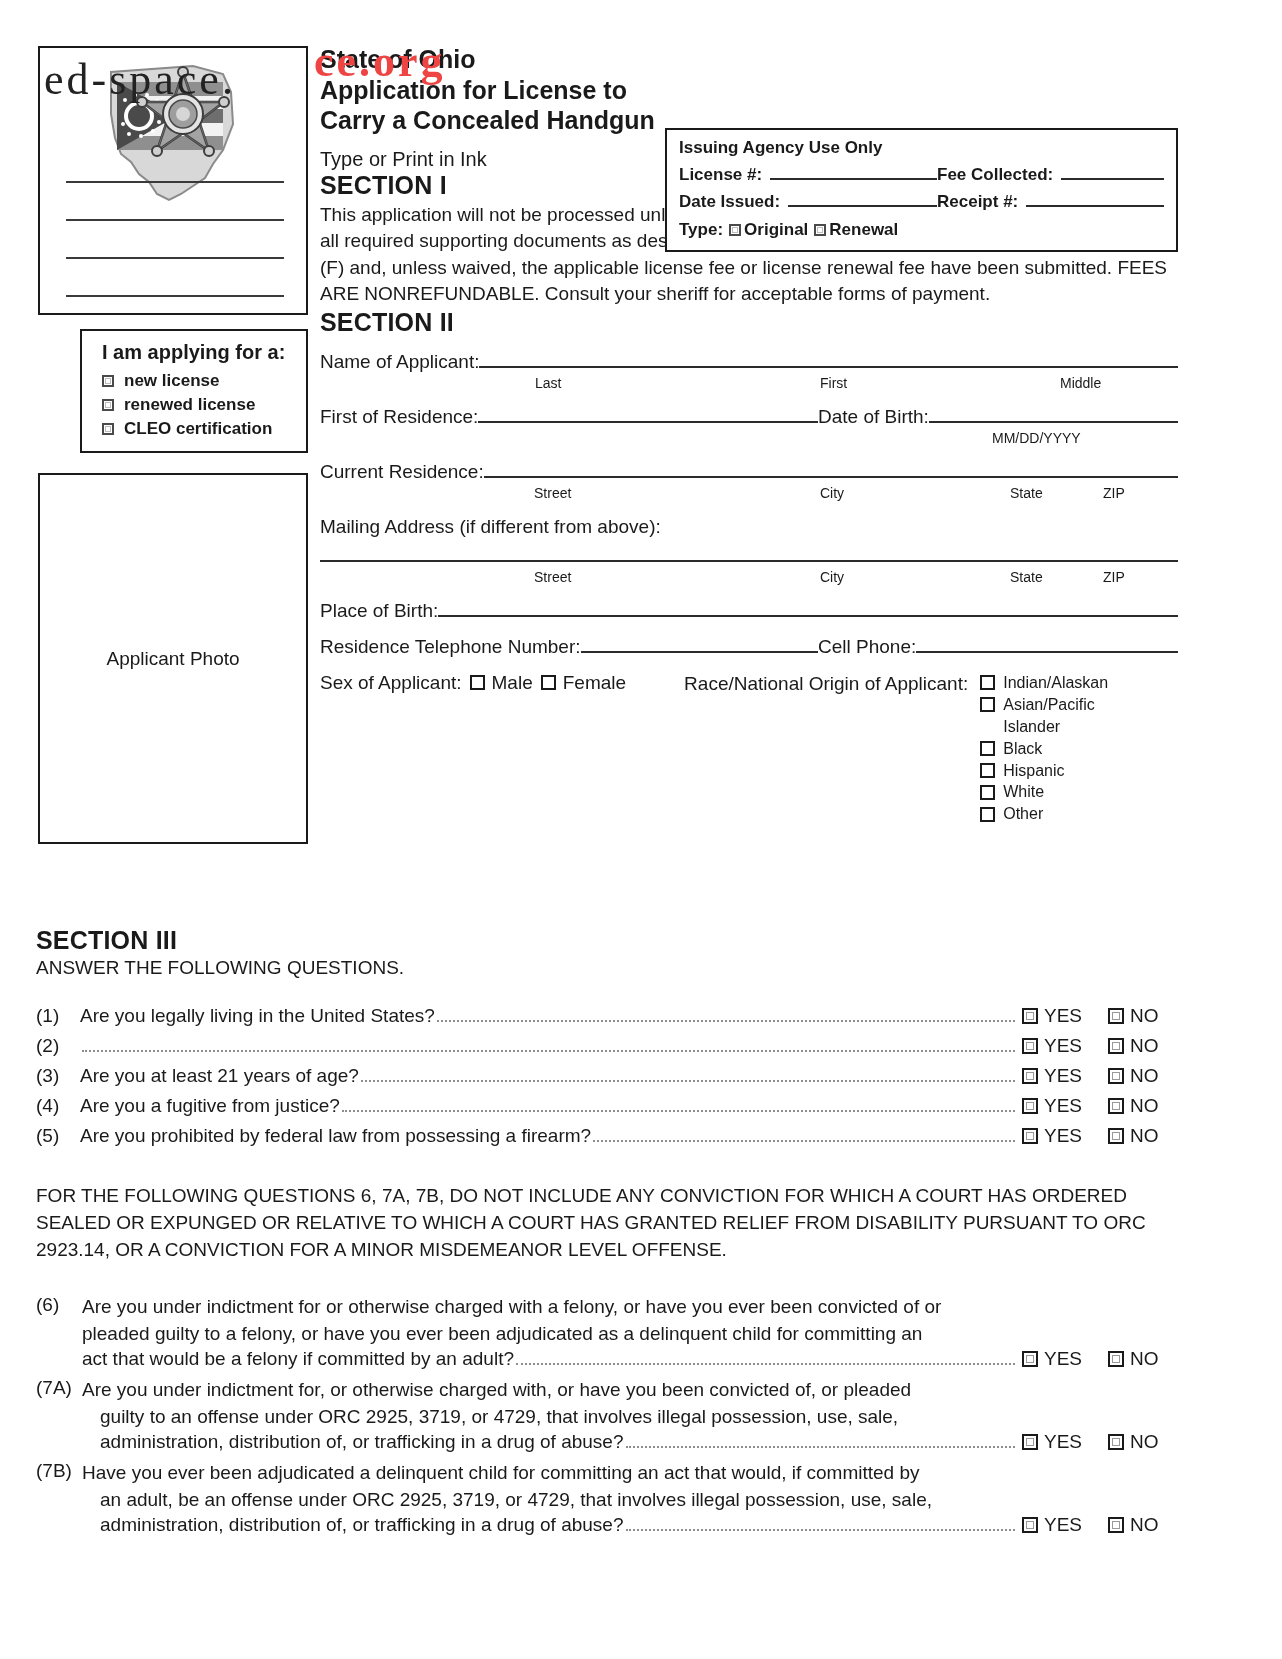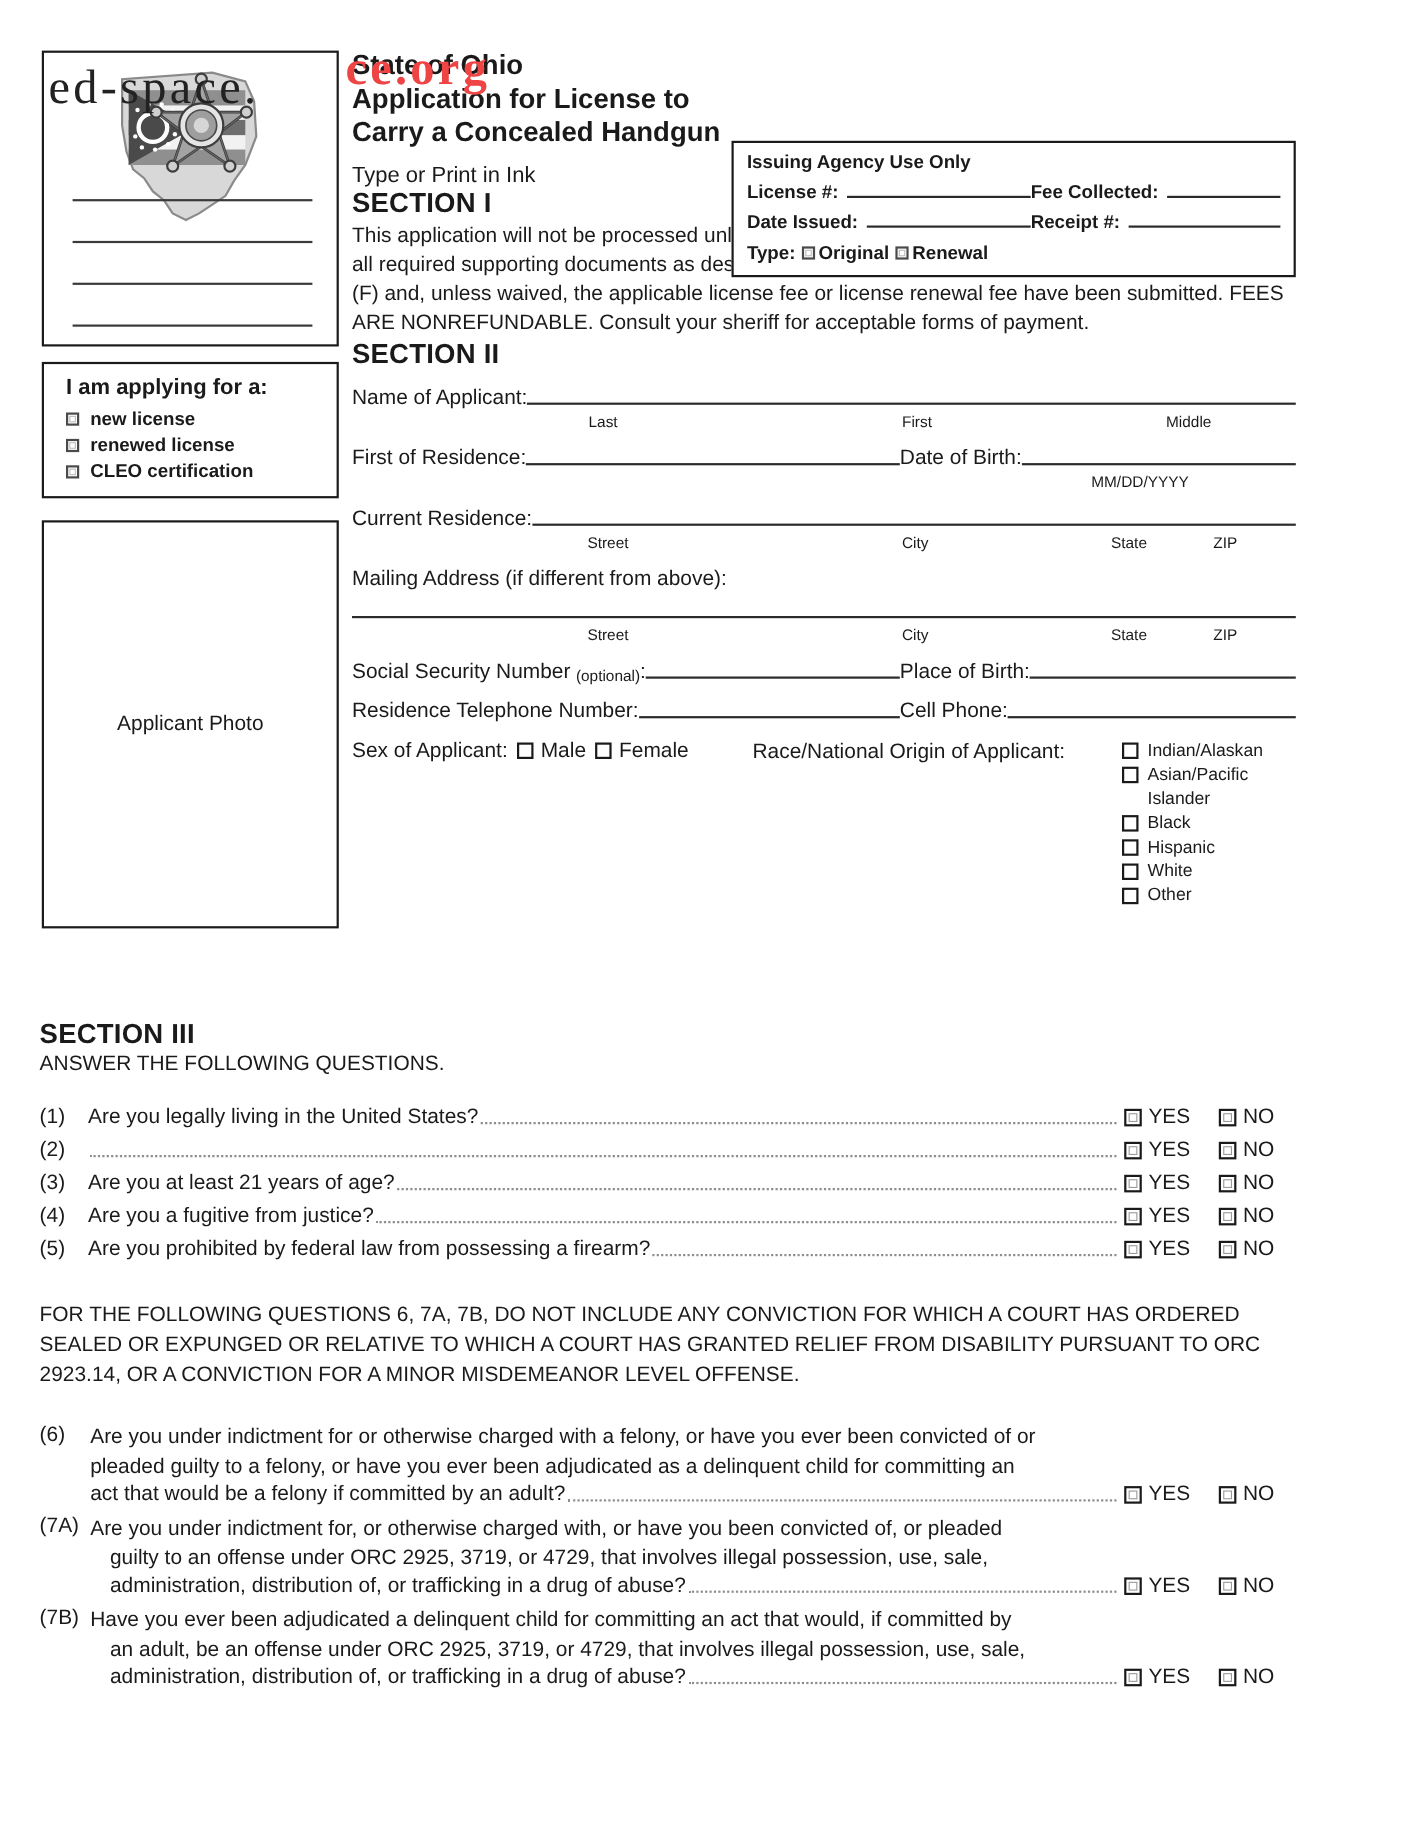--- a/index.html
+++ b/index.html
@@ -94,20 +94,21 @@
   .logo-lines { position: absolute; left: 26px; right: 22px; bottom: 16px; }
   .logo-lines div {
     border-bottom: 2px solid #3a3a3a;
     height: 38px;
   }
 
   .apply-box {
     border: 2px solid #1a1a1a;
     margin-top: 14px;
     padding: 10px 14px 12px 20px;
+    margin-left: 42px;
   }
   .apply-title { font-size: 20px; font-weight: bold; margin-bottom: 7px; }
   .apply-item {
     display: flex;
     align-items: center;
     gap: 10px;
     font-size: 17px;
     font-weight: bold;
     margin-top: 4px;
   }
@@ -201,21 +202,21 @@
     display: flex;
     align-items: flex-start;
     font-size: 19px;
     margin-top: 14px;
   }
   .sex-group { display: flex; align-items: center; gap: 8px; white-space: nowrap; }
   .sex-group .opt { display: flex; align-items: center; gap: 7px; text-align: center; }
   .race-group { display: flex; align-items: flex-start; margin-left: 58px; }
   .race-label { white-space: nowrap; padding-top: 1px; }
   .race-list { margin-left: 12px; font-size: 16px; line-height: 1.37; }
-  .race-item { display: flex; align-items: center; gap: 8px; margin-left: 40px; }
+  .race-item { display: flex; align-items: center; gap: 8px; }
   .race-item.cont { padding-left: 23px; }
 
   
   .sec3-wrap { position: absolute; left: 36px; top: 926px; width: 1142px; }
   .sec3-sub { font-size: 19px; margin-top: 1px; }
 
   .q-list { margin-top: 26px; }
   .q-row {
     display: flex;
     align-items: flex-end;
@@ -416,26 +417,20 @@
       <span class="rule"></span>
     </div>
     <div class="sublabels">
       <span style="left:214px">Street</span>
       <span style="left:500px">City</span>
       <span style="left:690px">State</span>
       <span style="left:783px">ZIP</span>
     </div>
 
     <div class="field-row two-col">
-      <span class="half-a">
-        <span class="lbl">Social Security Number</span>
-        <span class="lbl small-note" style="margin-left:5px">(optional)</span>
-        <span class="lbl">:</span>
-        <span class="rule"></span>
-      </span>
       <span class="half-b">
         <span class="lbl">Place of Birth:</span>
         <span class="rule"></span>
       </span>
     </div>
 
     <div class="field-row two-col">
       <span class="half-a">
         <span class="lbl">Residence Telephone Number:</span>
         <span class="rule"></span>

